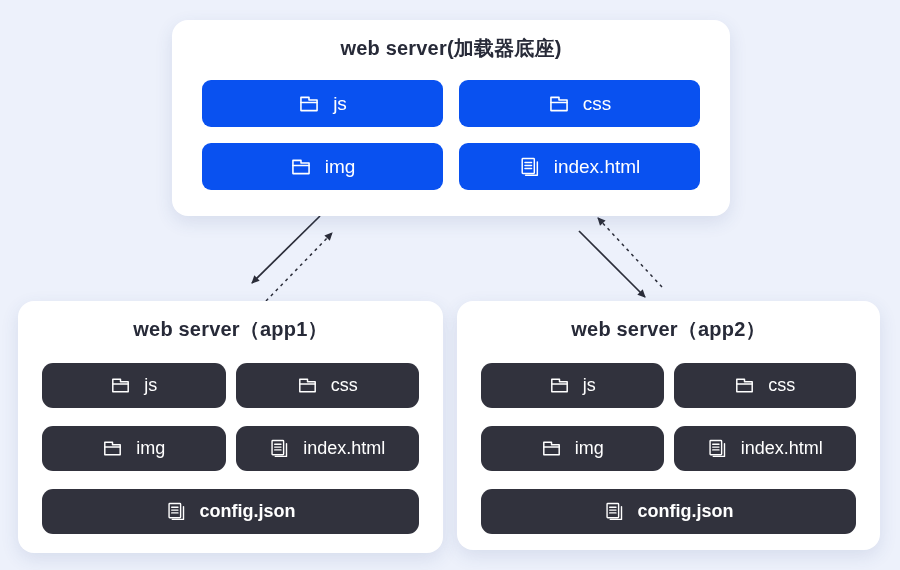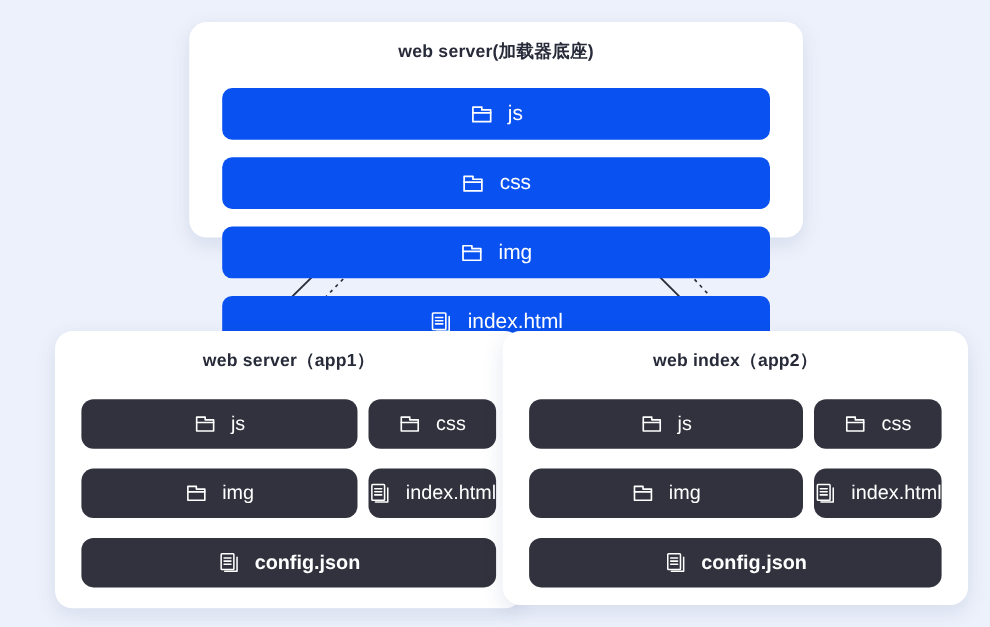--- a/index.html
+++ b/index.html
@@ -16,41 +16,41 @@
     width:900px;height:570px;position:relative;overflow:hidden;
     background:var(--background);
     font-family:"Liberation Sans","DejaVu Sans",sans-serif;
   }
   .card{
     position:absolute;background:var(--card);border-radius:16px;
     box-shadow:0 6px 18px rgba(47,72,134,0.12);
     box-sizing:border-box;
   }
   .card-title{
-    text-align:center;font-weight:bold;font-size:16px;line-height:30px;
+    text-align:center;font-weight:bold;font-size:20px;line-height:30px;
     color:var(--title-text);margin-top:13px;
     letter-spacing:0.2px;
   }
-  .grid{display:grid;grid-template-columns:1fr;box-sizing:border-box;text-align:center;}
+  .grid{display:grid;grid-template-columns:1fr 1fr;box-sizing:border-box;text-align:center;}
   .btn{
     display:flex;align-items:center;justify-content:center;gap:13px;
     color:var(--button-text);border-radius:10px;box-sizing:border-box;
   }
   .btn .icon{display:flex;align-items:center;}
   .btn span{white-space:nowrap;}
 
   
   .loader-card{left:172px;top:20px;width:558px;height:196px;}
   .loader-grid{gap:16px;padding:17px 30px 0 30px;}
   .btn.blue{
     background:var(--accent-blue);height:47px;font-size:19px;border-radius:9px;
   }
 
   
-  .app1-card{left:18px;top:301px;width:425px;height:252px;margin-left:32px;}
+  .app1-card{left:18px;top:301px;width:425px;height:252px;}
   .app2-card{left:457px;top:301px;width:423px;height:249px;}
   .app-grid{gap:18px 10px;padding:19px 24px 0 24px;}
   .btn.dark{
     background:var(--dark-button);height:45px;font-size:18px;border-radius:11px;
   }
   .btn.wide{grid-column:1 / span 2;font-weight:bold;}
 
   
   .arrows{position:absolute;left:0;top:0;width:900px;height:570px;pointer-events:none;}
   .arrows line{stroke:var(--arrow);}
@@ -163,21 +163,21 @@
             <path d="M6.5 7.2 h7.2 M6.5 10.4 h7.2 M6.5 13.6 h7.2"></path>
             <path d="M20 6.4 V21 H7.2"></path>
           </svg>
       </span>
       <span>config.json</span>
     </div>
   </div>
 </div>
 
 <div class="card app2-card">
-  <div class="card-title">web index（app2）</div>
+  <div class="card-title">web server（app2）</div>
   <div class="grid app-grid">
     <div class="btn dark">
       <span class="icon">
         <svg viewBox="0 0 24 24" width="21" height="21" fill="none" stroke="currentColor" stroke-width="1.7" stroke-linecap="round" stroke-linejoin="round">
             <path d="M3.2 19.2 V4.8 H12 V7.6 H20.8 V19.2 Z"></path>
             <path d="M3.2 10.4 H20.8"></path>
           </svg>
       </span>
       <span>js</span>
     </div>

